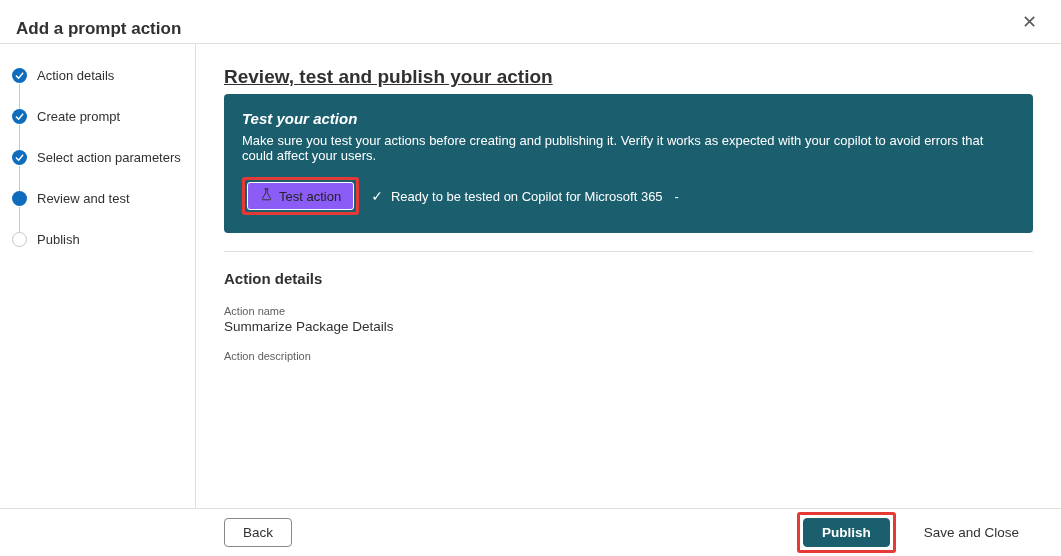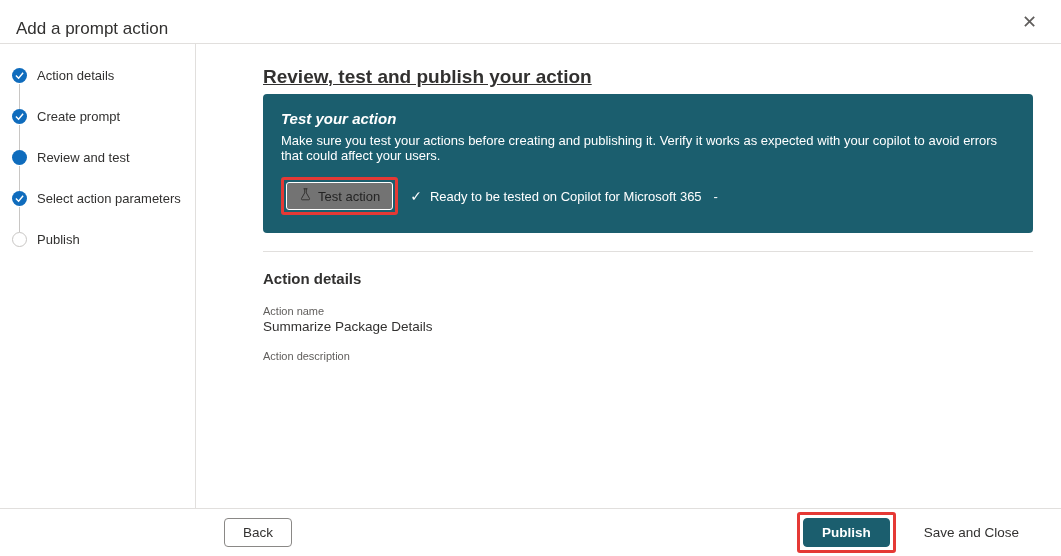--- a/index.html
+++ b/index.html
@@ -15,35 +15,34 @@
   .header {
     display: flex;
     justify-content: space-between;
     align-items: center;
     padding: 8px 16px;
     border-bottom: 1px solid #e1dfdd;
     height: 44px;
   }
   .header h1 {
     font-size: 17px;
-    font-weight: 400;
+    font-weight: 700;
     margin-top: 15px;
   }
   .close-btn {
     cursor: pointer;
     font-size: 18px;
     color: #605e5c;
     background: none;
     border: none;
     padding: 4px 8px;
   }
   .body {
     display: flex;
     height: calc(100% - 44px - 48px);
-    gap: 39px;
   }
   .sidebar {
     width: 196px;
     border-right: 1px solid #e1dfdd;
     padding: 24px 0 0 12px;
   }
   .steps { list-style: none; }
   .step {
     display: flex;
     align-items: center;
@@ -126,21 +125,21 @@
     gap: 12px;
     font-size: 13px;
   }
   .test-btn-wrap {
     border: 3px solid #e53935;
     padding: 2px;
     border-radius: 3px;
     display: inline-block;
   }
   .test-btn {
-    background: #737373;
+    background: #8b5cf6;
     color: #242424;
     border: 1px solid #fff;
     border-radius: 3px;
     padding: 5px 12px;
     font-size: 13px;
     cursor: pointer;
     display: flex;
     align-items: center;
     gap: 6px;
   }
@@ -239,30 +238,30 @@
       </li>
       <li class="step">
         <span class="step-dot completed">
           <svg width="9" height="9" viewBox="0 0 10 10">
               <path d="M1 5 L4 8 L9 2" stroke="#fff" stroke-width="1.6" fill="none"></path>
             </svg>
         </span>
         <span class="step-label">Create prompt</span>
       </li>
       <li class="step">
-        <span class="step-dot current"></span>
-        <span class="step-label">Review and test</span>
-      </li>
-      <li class="step">
         <span class="step-dot completed">
           <svg width="9" height="9" viewBox="0 0 10 10">
               <path d="M1 5 L4 8 L9 2" stroke="#fff" stroke-width="1.6" fill="none"></path>
             </svg>
         </span>
         <span class="step-label">Select action parameters</span>
+      </li>
+      <li class="step">
+        <span class="step-dot current"></span>
+        <span class="step-label">Review and test</span>
       </li>
       <li class="step">
         <span class="step-dot upcoming"></span>
         <span class="step-label">Publish</span>
       </li>
     </ul>
   </nav>
 
   <main class="main">
     <h2>Review, test and publish your action</h2>

